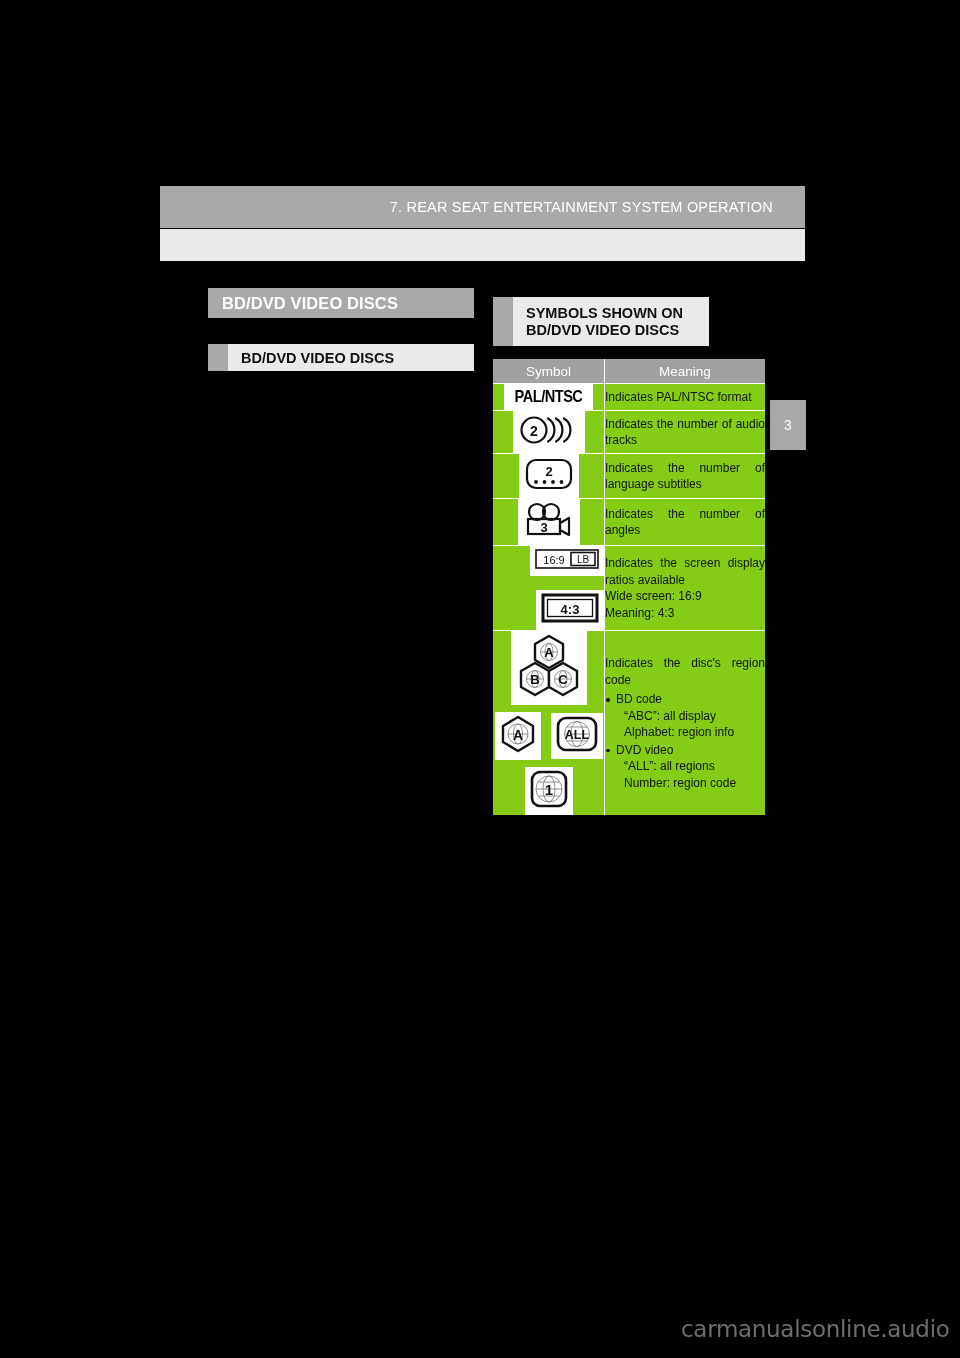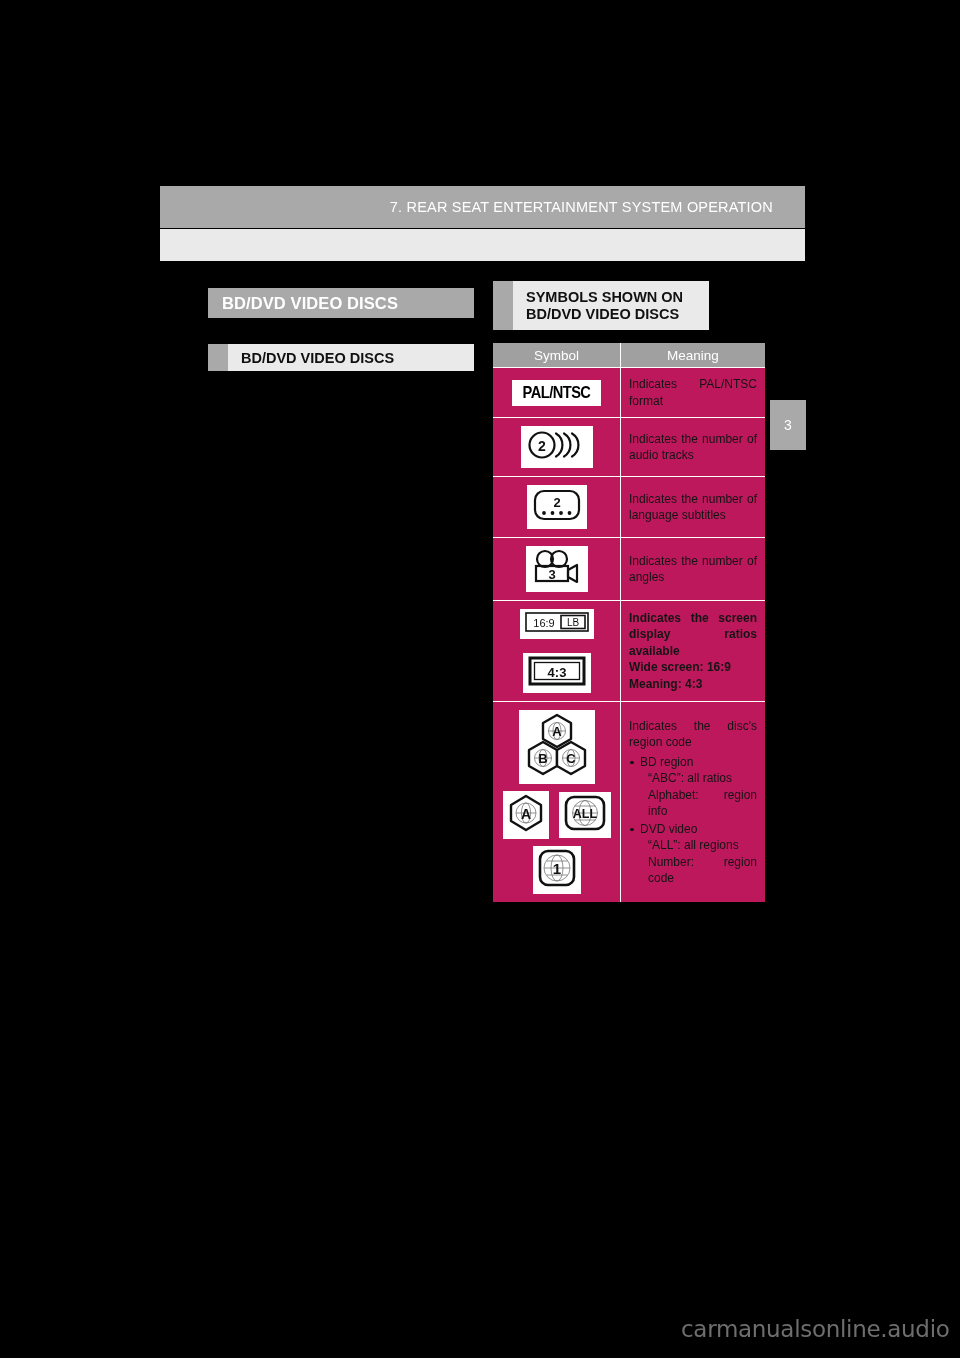--- a/index.html
+++ b/index.html
@@ -97,21 +97,21 @@
     padding-left: 13px;
     font-size: 14.5px;
     font-weight: bold;
     color: #101010;
   }
 
   
   #right-col {
     position: absolute;
     left: 493px;
-    top: 281px;
+    top: 297px;
     width: 216px;
   }
   #right-heading {
     display: flex;
     align-items: stretch;
     background: #eaeaea;
     min-height: 47px;
   }
   #right-heading .sub-marker { width: 20px; }
   #right-heading-label {
@@ -135,42 +135,42 @@
     color: #ffffff;
     font-weight: normal;
     font-size: 13.5px;
     height: 24px;
     padding: 0;
     border-right: 1px solid #ffffff;
     margin-left: 44px;
   }
   #symbols-table thead th:last-child { border-right: none; }
   #symbols-table td {
-    background: #be185d;
+    background: #84cc16;
     border-top: 1.5px solid #ffffff;
     border-right: 1.5px solid #ffffff;
-    padding: 8px;
+    padding: 0;
     vertical-align: middle;
     margin-left: 43px;
   }
   #symbols-table td:last-child { border-right: none; }
   .cell-symbol {
     width: 111px;
     text-align: center;
     padding: 8px 0;
   }
   .cell-meaning {
     padding: 9px 10px 9px 11px;
     font-size: 12px;
     line-height: 16.5px;
     color: #141414;
     text-align: justify;
     text-justify: inter-word;
   }
-  .cell-meaning.nojust { text-align: left; font-weight: bold; }
+  .cell-meaning.nojust { text-align: left; }
 
   .sym-box {
     display: inline-block;
     background: #ffffff;
     padding: 3px 5px;
   }
 
   
   .pal-ntsc {
     font-family: "Liberation Sans Narrow", "Liberation Sans", sans-serif;
@@ -294,21 +294,21 @@
               <path d="M37 21 L46 16 L46 33 L37 28 Z" fill="none" stroke="#111" stroke-width="2.2" stroke-linejoin="round"></path>
               <text x="21" y="29.5" font-family="Liberation Sans, sans-serif" font-size="13" font-weight="bold" text-anchor="middle" fill="#111">3</text>
             </svg>
           </span>
         </td>
         <td class="cell-meaning">Indicates the number of angles</td>
       </tr>
 
       <tr>
         <td class="cell-symbol">
-          <div style="display:flex;flex-direction:column;align-items:center;gap:14px;">
+          <div style="display:flex;flex-direction:column;align-items:flex-end;gap:14px;">
             <span class="sym-box">
               <svg width="64" height="20" viewBox="0 0 64 20">
                 <rect x="1" y="1" width="62" height="18" fill="none" stroke="#111" stroke-width="1.6"></rect>
                 <text x="19" y="14.5" font-family="Liberation Sans, sans-serif" font-size="11" text-anchor="middle" fill="#111">16:9</text>
                 <rect x="36" y="3.5" width="24" height="13" fill="none" stroke="#111" stroke-width="1.6"></rect>
                 <text x="48" y="14" font-family="Liberation Sans, sans-serif" font-size="10" text-anchor="middle" fill="#111">LB</text>
               </svg>
             </span>
             <span class="sym-box">
               <svg width="58" height="30" viewBox="0 0 58 30">
@@ -393,22 +393,22 @@
                 </g>
                 <text x="19" y="25" font-family="Liberation Sans, sans-serif" font-size="15" font-weight="bold" text-anchor="middle" fill="#111">1</text>
               </svg>
             </span>
           </div>
         </td>
         <td class="cell-meaning">
           <div>Indicates the disc's region code</div>
           <ul class="blist">
             <li>
-              <span>BD region</span>
-              <span class="sub-ln">“ABC”: all ratios</span>
+              <span>BD code</span>
+              <span class="sub-ln">“ABC”: all display</span>
               <span class="sub-ln">Alphabet: region info</span>
             </li>
             <li>
               <span>DVD video</span>
               <span class="sub-ln">“ALL”: all regions</span>
               <span class="sub-ln">Number: region code</span>
             </li>
           </ul>
         </td>
       </tr>

